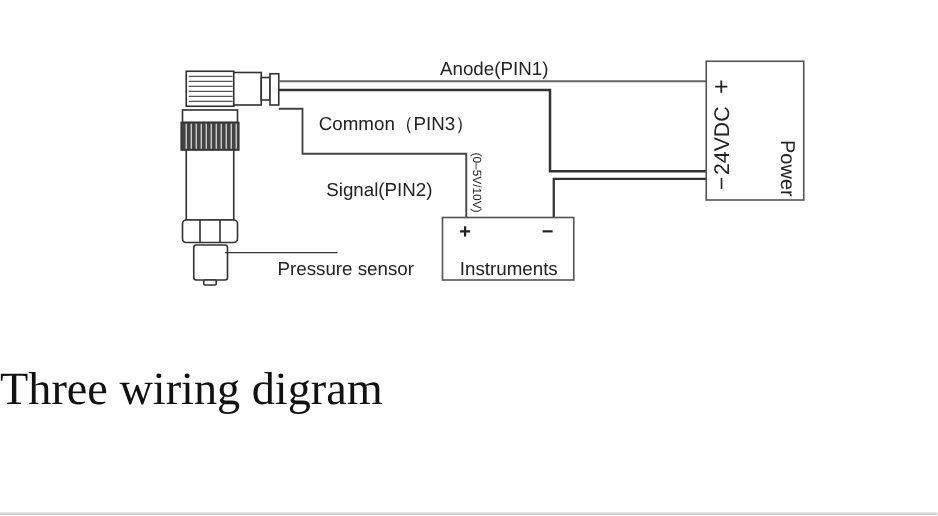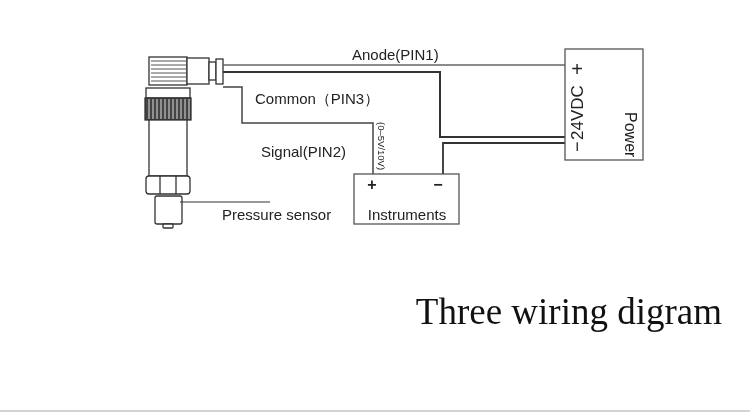--- a/index.html
+++ b/index.html
@@ -1,19 +1,19 @@
 <!DOCTYPE html>
 <html><head>
 <meta charset="utf-8">
 <style>
   html, body { margin: 0; padding: 0; background: #ffffff; }
   body { width: 750px; height: 413px; position: relative; overflow: hidden; font-family: "Liberation Sans", sans-serif; }
   #diagram { position: absolute; left: 0; top: 0; }
   .lbl { font-family: "Liberation Sans", sans-serif; fill: #222222; }
-  .title { position: absolute; left: 0; width: 722px; top: 290px; text-align: right;
+  .title { position: absolute; left: 0; width: 722px; top: 290px; text-align: left;
            font-family: "Liberation Serif", serif; font-size: 37px; color: #111111; }
   .bottom-rule { position: absolute; left: 0; right: 0; top: 410px; height: 2px; background: #d4d4d4; }
 </style>
 </head>
 <body>
 
 <svg id="diagram" width="750" height="413" viewBox="0 0 750 413">
 
   <g stroke="#333" stroke-width="1.3" fill="#fff">
 

